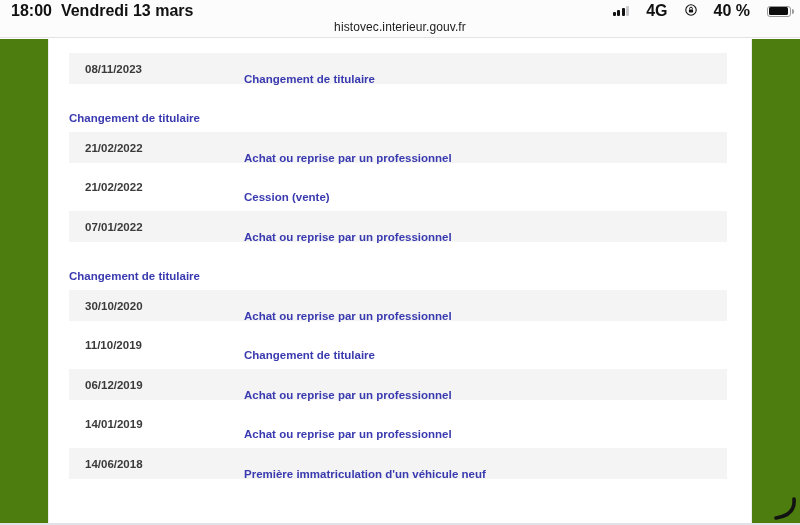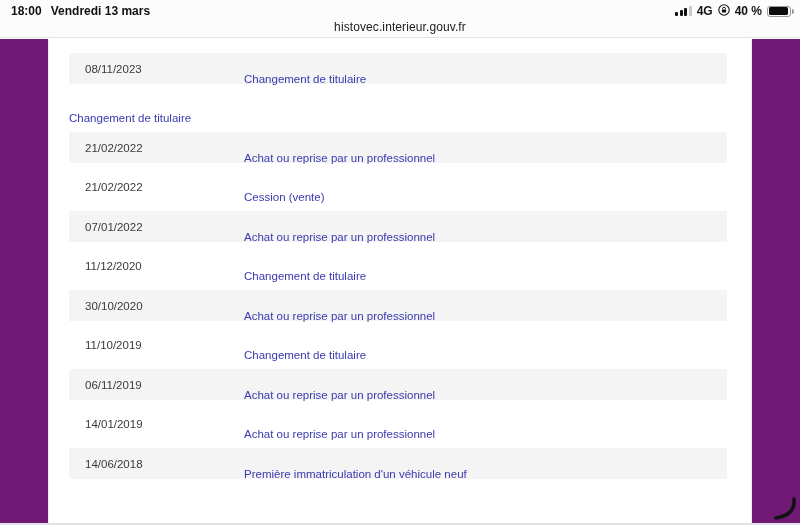--- a/index.html
+++ b/index.html
@@ -10,24 +10,24 @@
   }
 
   
   .top-chrome{
     position:absolute; top:0; left:0; width:800px; height:38px;
     background:#fcfcfc; border-bottom:1px solid #e3e3e3;
   }
   .status-row{
     position:absolute; top:3px; left:0; width:100%; height:16px;
     display:flex; justify-content:space-between; align-items:center;
-    padding:0 9px 0 11px; font-size:12px; font-weight:700; color:#111;
+    padding:0 9px 0 11px; font-size:16px; font-weight:700; color:#111;
   }
   .status-left{ display:flex; gap:9px; align-items:center; }
-  .status-right{ display:flex; gap:5px; align-items:center; font-weight:700; }
+  .status-right{ display:flex; gap:17px; align-items:center; font-weight:700; }
 
   .signal{ display:flex; align-items:flex-end; gap:1.5px; height:10px; }
   .signal b{ display:block; width:3px; border-radius:1px; background:#121212; }
   .signal b:nth-child(1){ height:4px; }
   .signal b:nth-child(2){ height:6px; }
   .signal b:nth-child(3){ height:8px; }
   .signal b:nth-child(4){ height:10px; background:#c9c9cb; }
 
   .battery{ position:relative; width:24px; height:11px; }
   .battery .shell{
@@ -41,21 +41,21 @@
     position:absolute; right:-3px; top:3px; width:2px; height:5px;
     background:#9a9a9c; border-radius:0 2px 2px 0;
   }
 
   .url-row{
     position:absolute; top:20px; left:0; width:100%; text-align:center;
     font-size:12px; color:#1c1c1e; letter-spacing:.1px;
   }
 
   
-  .page{ position:absolute; top:39px; left:0; width:800px; bottom:0; background:#701a75; }
+  .page{ position:absolute; top:39px; left:0; width:800px; bottom:0; background:#4d7c0f;font-weight:bold; }
   .content-frame{
     position:absolute; top:0; left:48px; width:704px; bottom:0;
     border-left:1px solid #ececec; border-right:1px solid #ececec;
     background:#ffffff;
   }
   .history-rows{ padding:14px 24px 0 20px; }
   .history-row{
     display:flex; align-items:center; height:31px; margin-bottom:8.5px;
     background:#ffffff; font-size:11.5px;
   }
@@ -122,33 +122,32 @@
       </div>
       <div class="history-row">
         <span class="cell-date">21/02/2022</span>
         <span class="cell-event">Cession (vente)</span>
       </div>
       <div class="history-row">
         <span class="cell-date">07/01/2022</span>
         <span class="cell-event">Achat ou reprise par un professionnel</span>
       </div>
       <div class="history-row">
-        <span class="cell-date">11/12/2020</span>
         <span class="cell-event">Changement de titulaire</span>
       </div>
       <div class="history-row">
         <span class="cell-date">30/10/2020</span>
         <span class="cell-event">Achat ou reprise par un professionnel</span>
       </div>
       <div class="history-row">
         <span class="cell-date">11/10/2019</span>
         <span class="cell-event">Changement de titulaire</span>
       </div>
       <div class="history-row">
-        <span class="cell-date">06/11/2019</span>
+        <span class="cell-date">06/12/2019</span>
         <span class="cell-event">Achat ou reprise par un professionnel</span>
       </div>
       <div class="history-row">
         <span class="cell-date">14/01/2019</span>
         <span class="cell-event">Achat ou reprise par un professionnel</span>
       </div>
       <div class="history-row">
         <span class="cell-date">14/06/2018</span>
         <span class="cell-event">Première immatriculation d'un véhicule neuf</span>
       </div>

